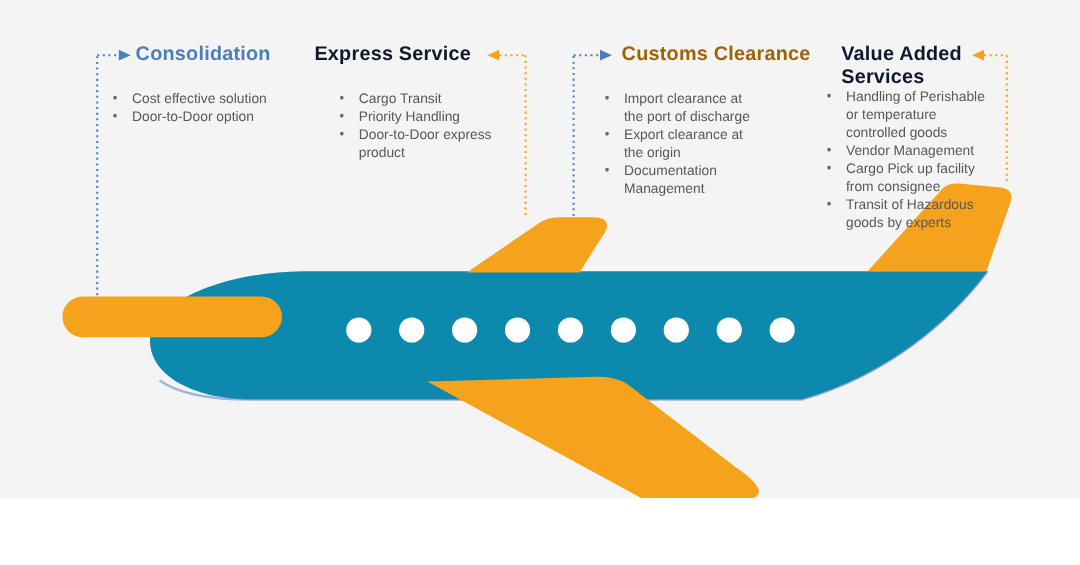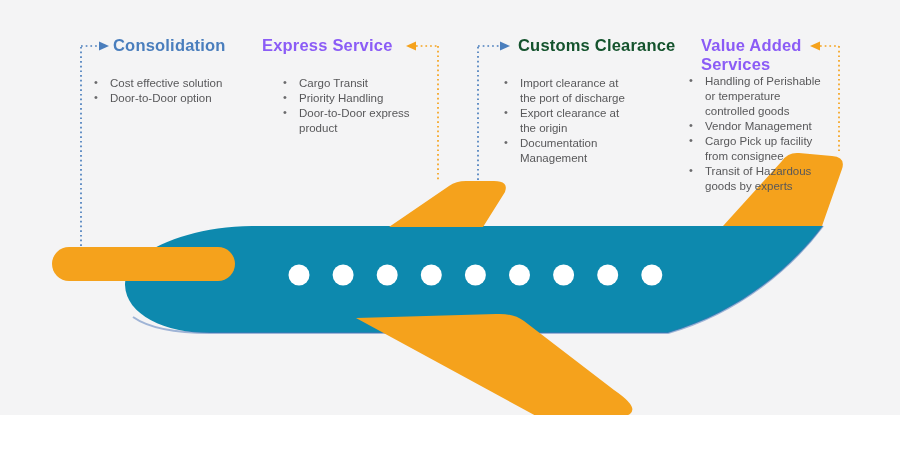--- a/index.html
+++ b/index.html
@@ -22,22 +22,22 @@
   }
   .section h3 {
     margin: 0;
     font-size: 16.5px;
     line-height: 19px;
     font-weight: bold;
     white-space: pre-line;
     letter-spacing: 0.2px;
   }
   .c-blue   { color: #4a7ebd; }
-  .c-teal   { color: #14532d; text-align: center; }
-  .c-orange { color: #8b5cf6; }
+  .c-teal   { color: #a16207; text-align: center; }
+  .c-orange { color: #0f172a; }
   .bullets {
     position: absolute;
     z-index: 2;
     margin: 0;
     padding: 0;
     list-style: none;
     color: #58585a;
     font-size: 11.5px;
     line-height: 15px;
   }

